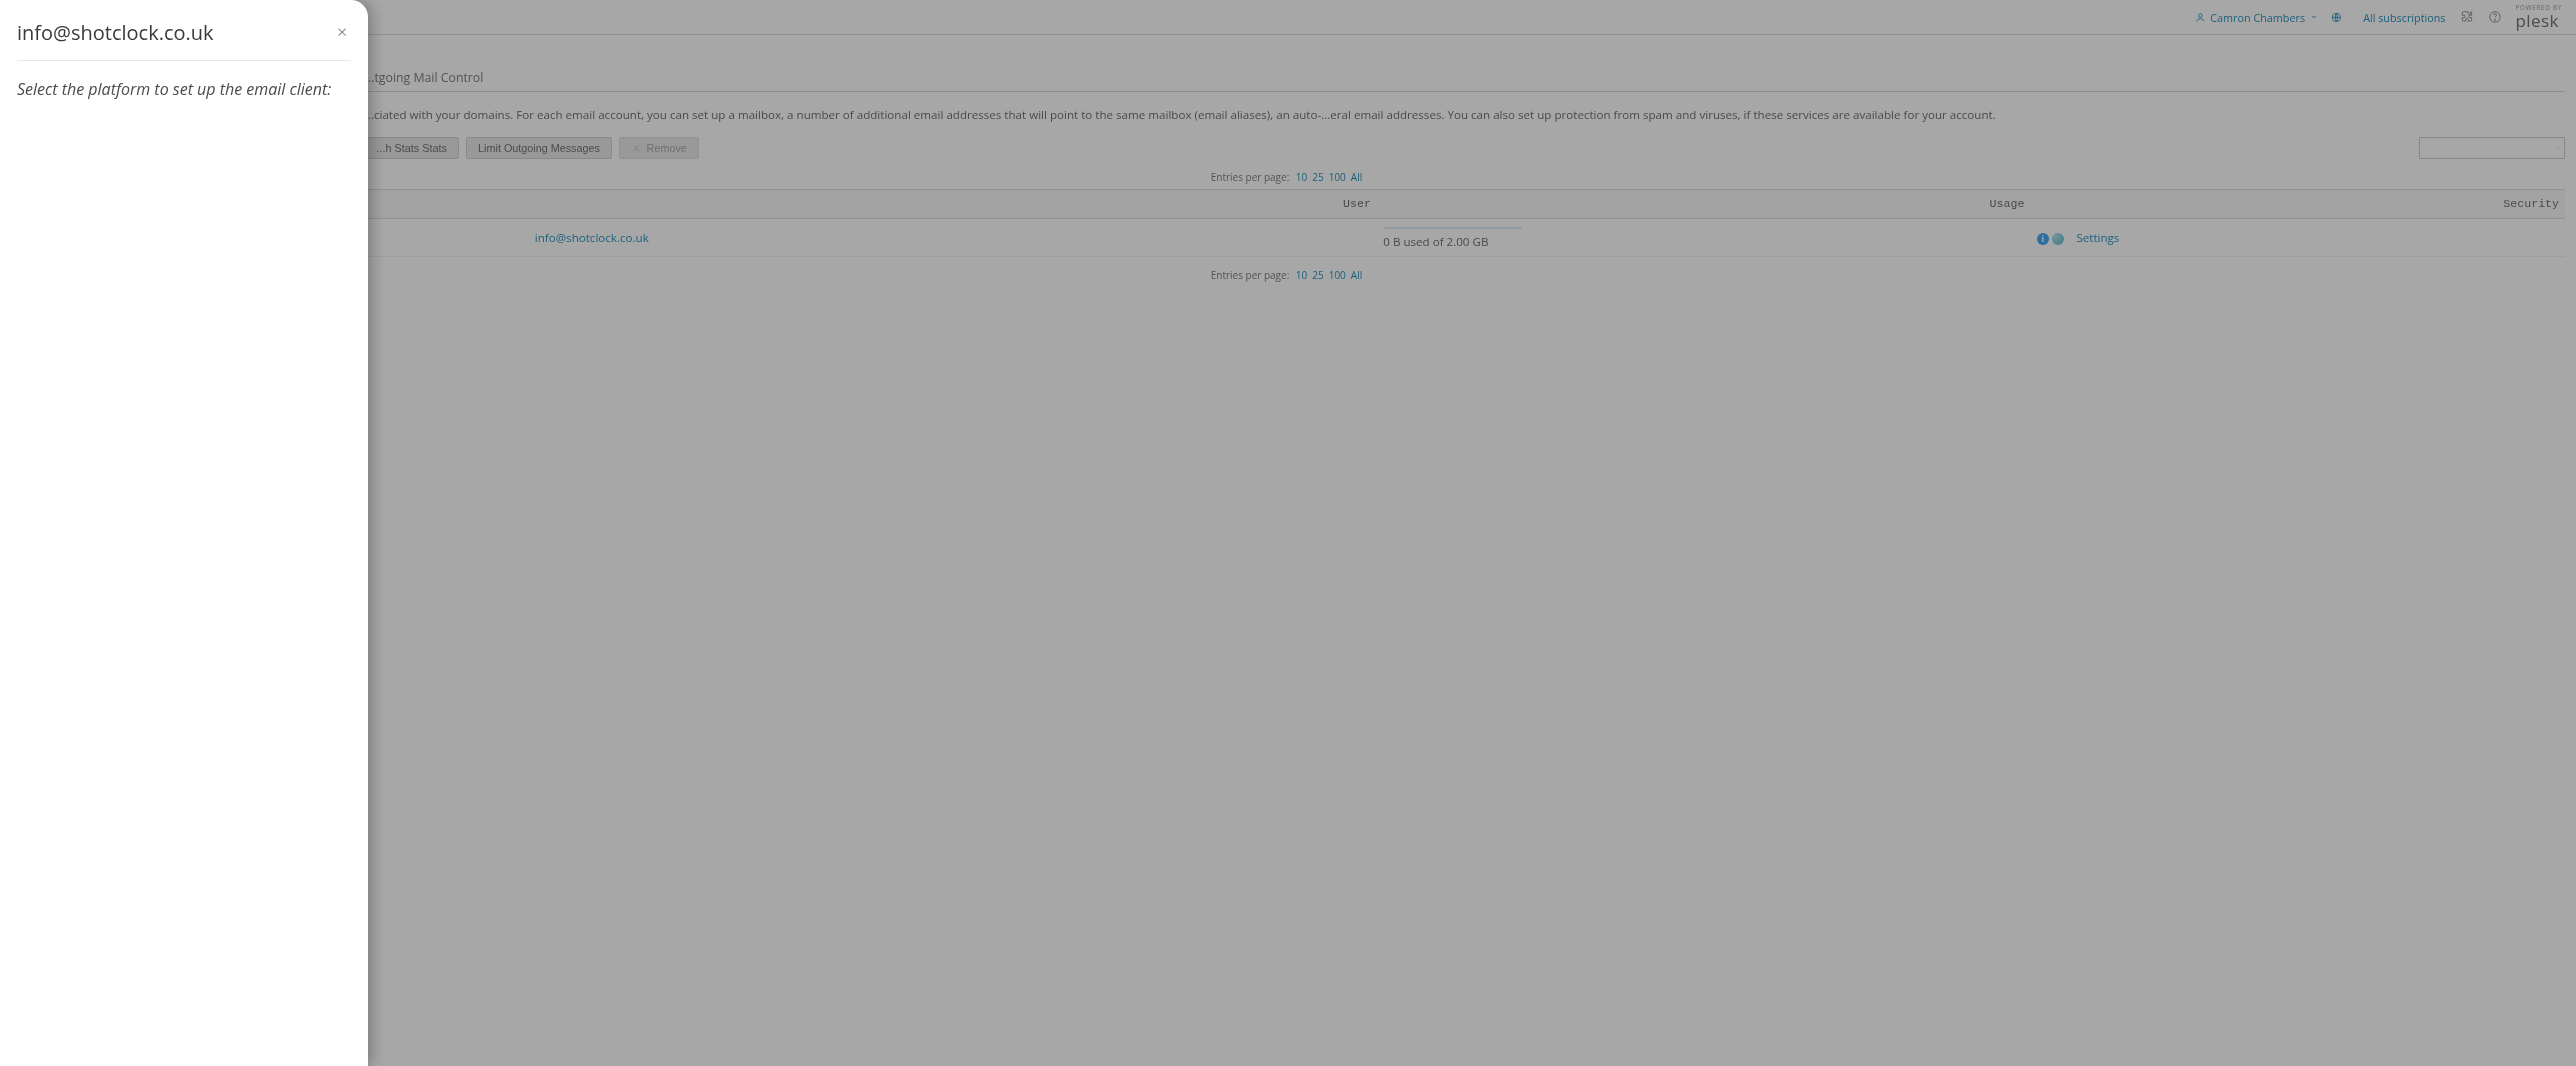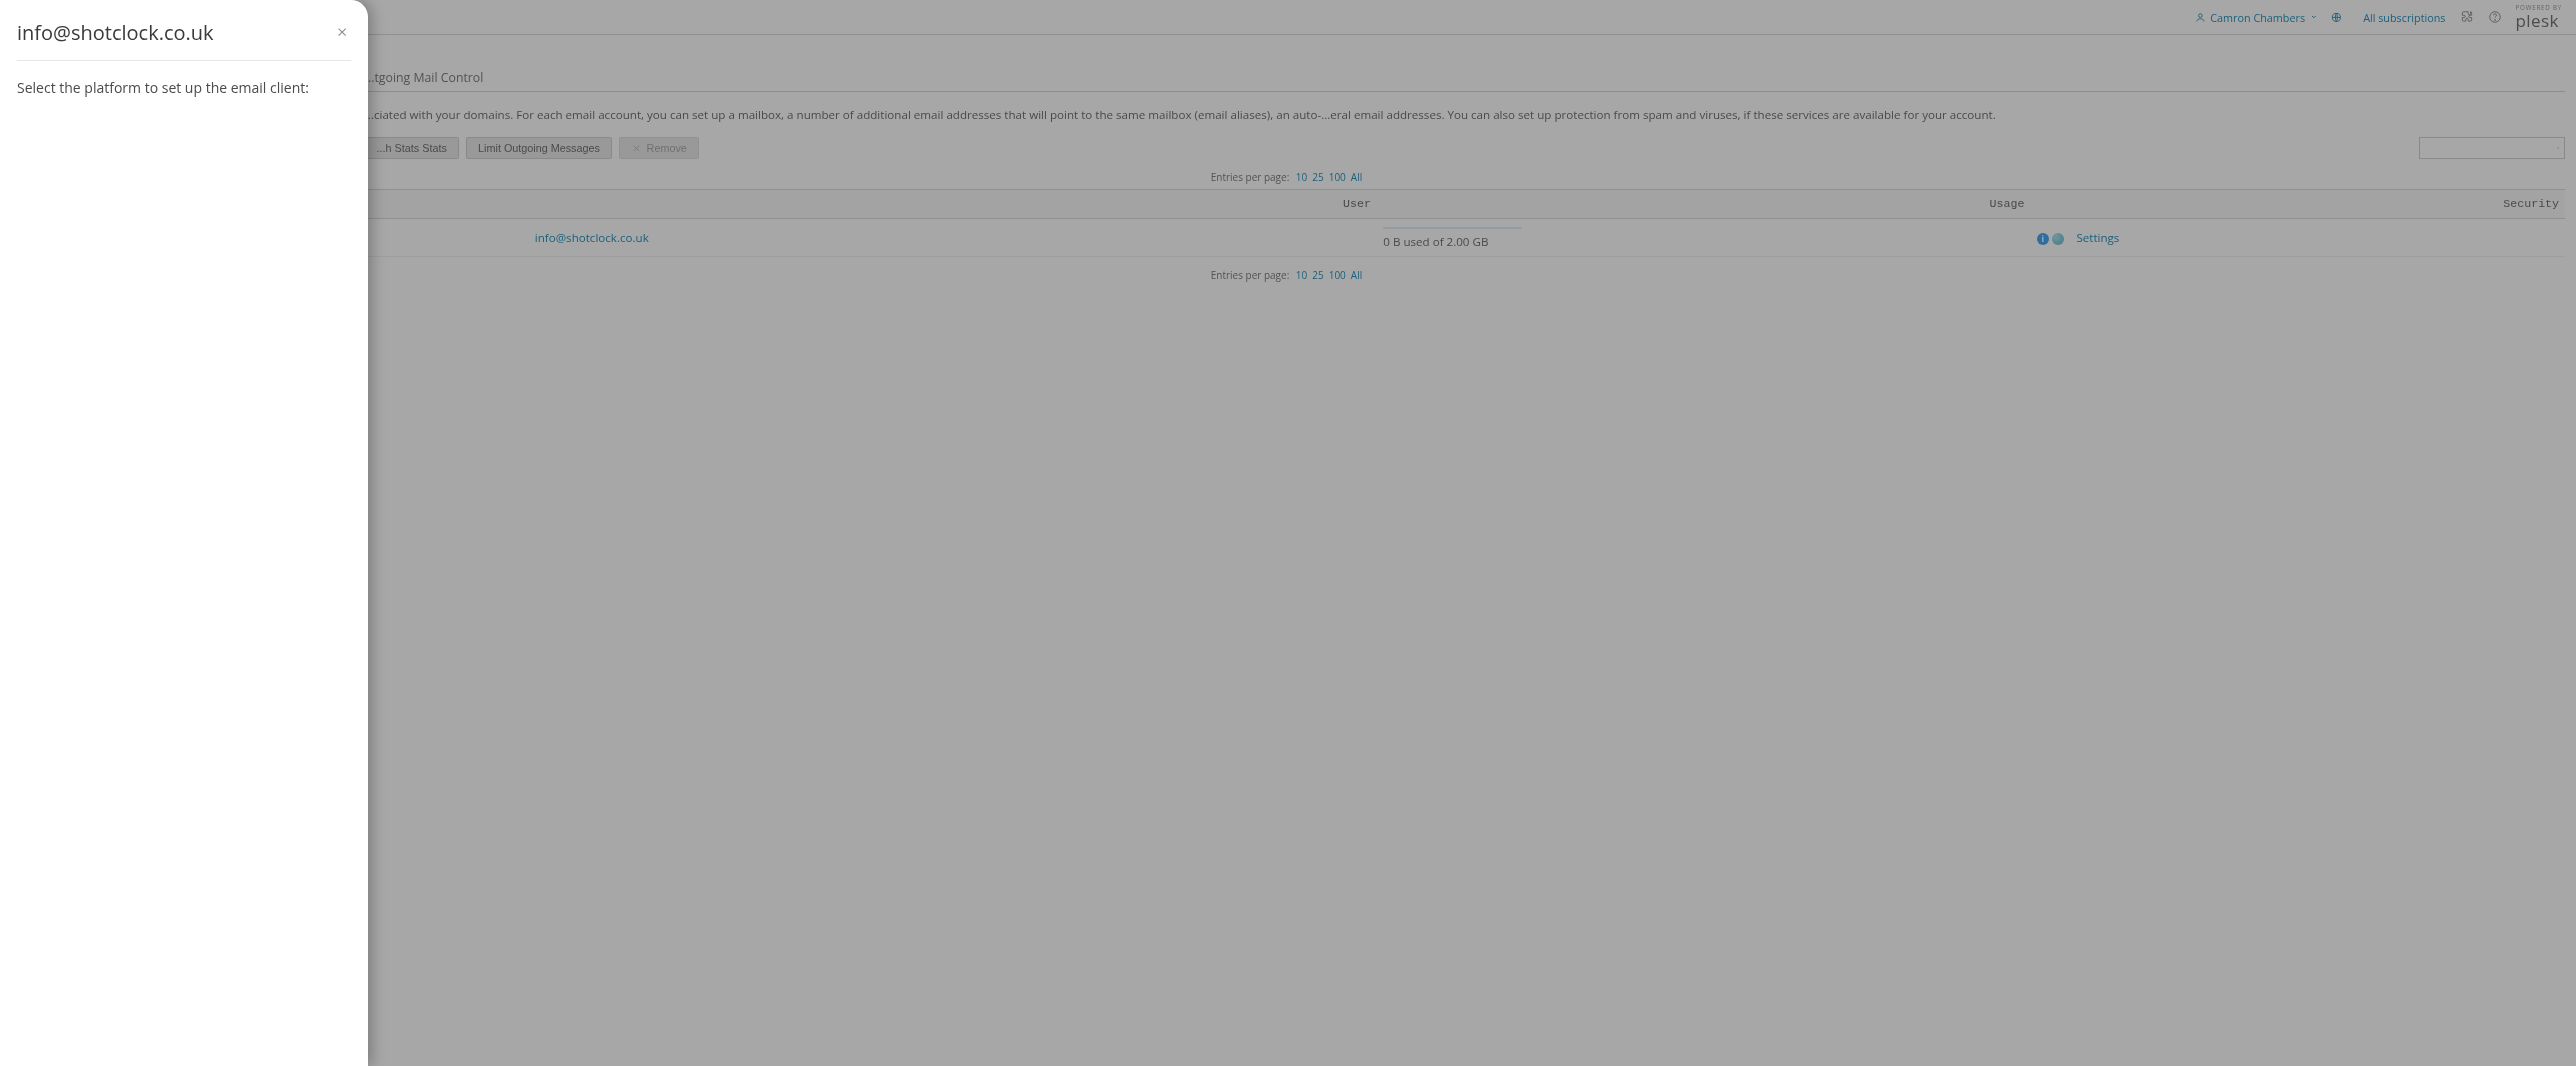--- a/index.html
+++ b/index.html
@@ -148,22 +148,23 @@
     padding-bottom: 14px;
   }
   .drawer-title {
     font-size: 20px;
     font-weight: 400;
     color: #3a3a3a;
   }
   .close-x { color: #888; cursor: pointer; font-size: 14px; padding: 3.1px; }
   .drawer-sub {
     padding: 17px 0 10.8px 0;
-    font-size: 14px;
+    font-size: 16px;
     color: #4b4b4b;
+    font-style: italic;
   }
   .cards {
     display: flex;
     flex-wrap: wrap;
     gap: 10.8px;
   }
   .card {
     width: 160px;
     border: 0.8px solid #e2e2e2;
     border-radius: 3.1px;

